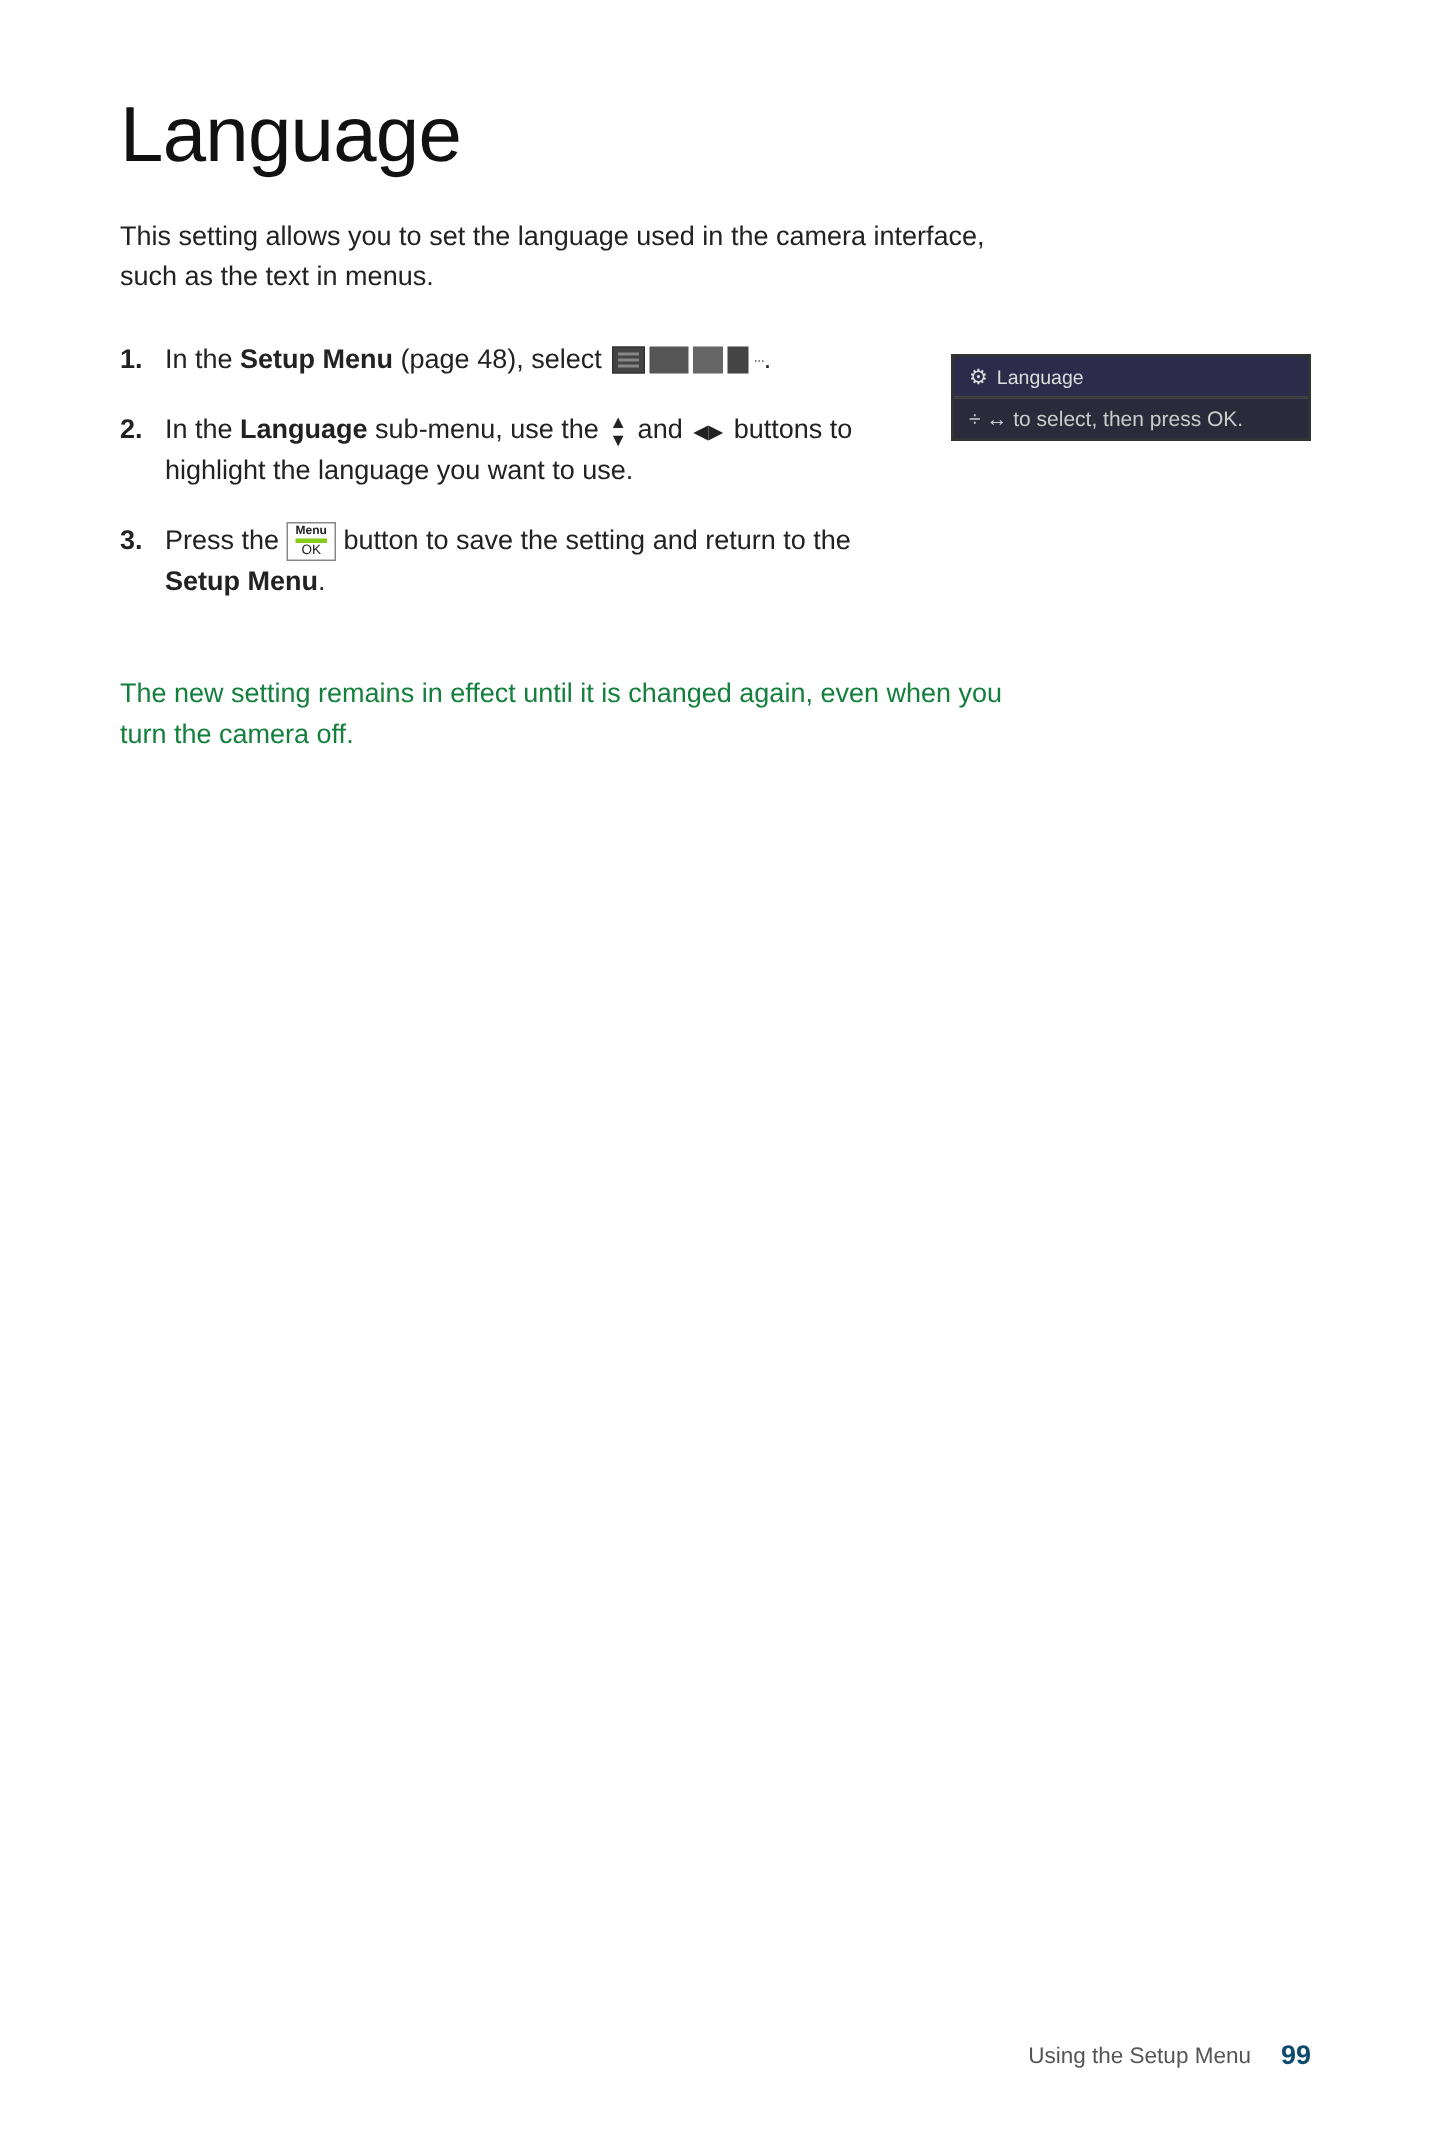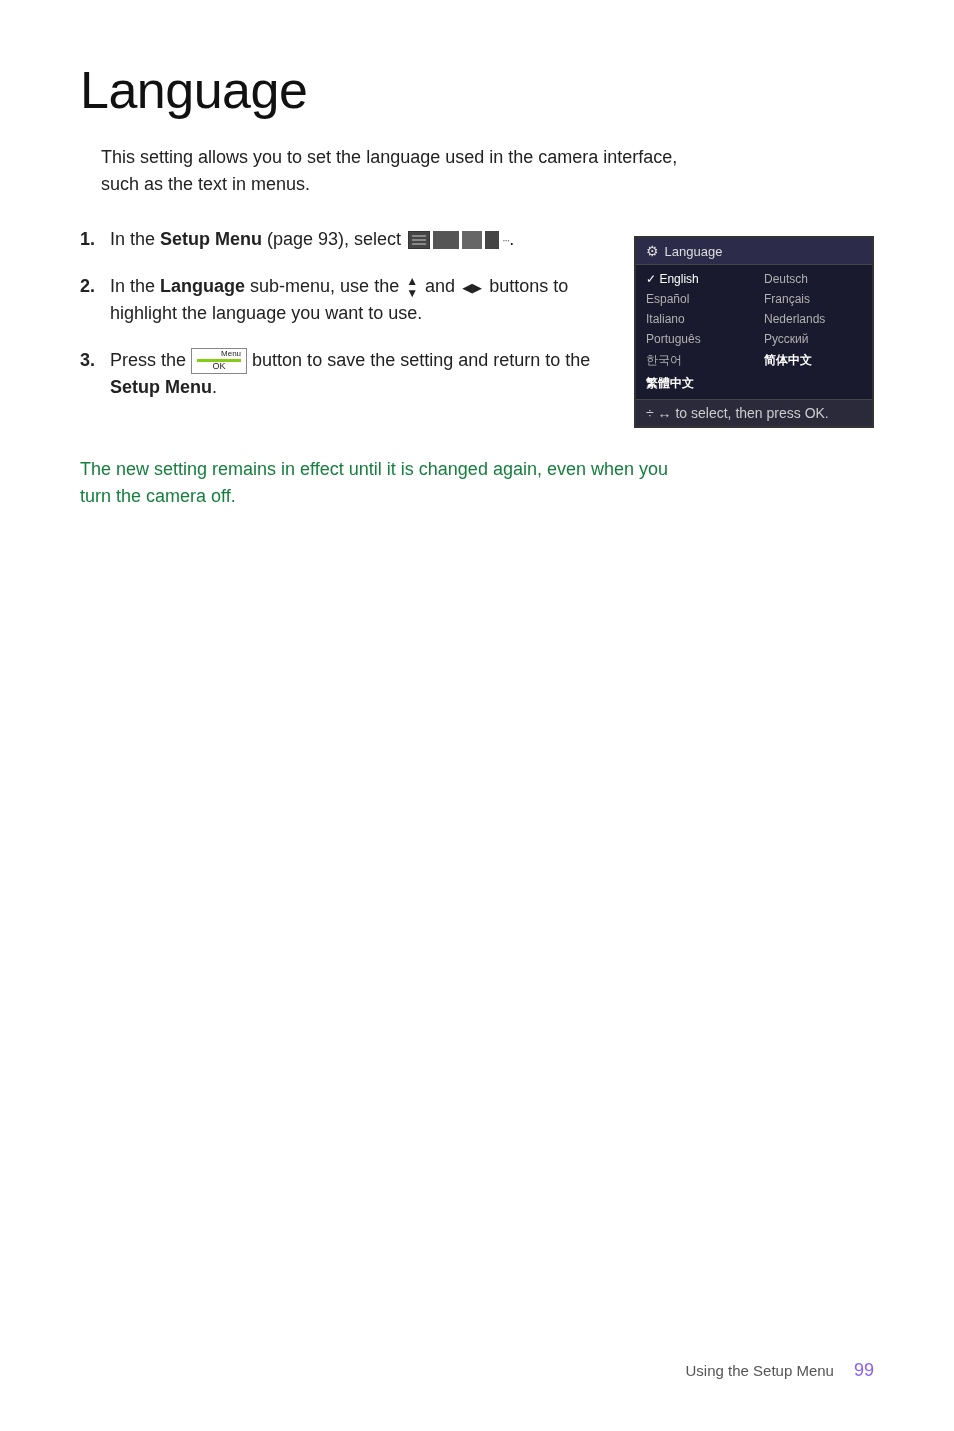--- a/index.html
+++ b/index.html
@@ -26,21 +26,20 @@
       margin-bottom: 24px;
       letter-spacing: -0.5px;
     }
 
     .intro-text {
       font-size: 18px;
       line-height: 1.5;
       color: #222;
       margin-bottom: 28px;
       max-width: 600px;
-      margin-left: 21px;
     }
 
     .steps-list {
       flex: 1;
       list-style: none;
     }
 
     .steps-list li {
       display: flex;
       margin-bottom: 20px;
@@ -147,22 +146,21 @@
       justify-content: center;
       border: 1px solid #888;
       padding: 1px 5px;
       font-size: 10px;
       vertical-align: middle;
       line-height: 1.1;
     }
 
     .menu-ok-btn .menu-label {
       font-size: 8px;
-      font-weight: normal;
-      margin-left: 24px;
+      font-weight: bold;
     }
 
     .menu-ok-btn .ok-label {
       font-size: 9px;
       border-top: 3px solid #84cc16;
       width: 100%;
       text-align: center;
     }
 
     
@@ -245,22 +243,22 @@
       right: 80px;
       display: flex;
       align-items: center;
       gap: 20px;
       font-size: 15px;
       color: #555;
     }
 
     .page-number {
       font-size: 18px;
-      color: #8b5cf6;
-      font-weight: normal;
+      color: #0c4a6e;
+      font-weight: bold;
     }
 
     .steps-and-image {
       display: flex;
       align-items: flex-start;
       gap: 20px;
     }
   </style>
 </head>
 <body>
@@ -268,21 +266,21 @@
 <h1 class="page-title">Language</h1>
 
 <p class="intro-text">This setting allows you to set the language used in the camera interface, such as the text in menus.</p>
 
 <div class="steps-and-image">
   <ol class="steps-list">
 
     <li>
       <span class="step-number">1.</span>
       <span class="step-content">
-        <span>In the </span><b>Setup Menu</b><span> (page 93), select</span>
+        <span>In the </span><b>Setup Menu</b><span> (page 48), select</span>
         <span class="menu-icon-row">
           <span class="menu-icon icon-grid"></span>
           <span class="menu-icon icon-rect1"></span>
           <span class="menu-icon icon-rect2"></span>
           <span class="menu-icon icon-tall"></span>
           <span class="icon-dots">···</span>
         </span>.
       </span>
     </li>
 
@@ -311,34 +309,20 @@
         <span> button to save the setting and return to the </span><b>Setup Menu</b><span>.</span>
       </span>
     </li>
   </ol>
 
   <div class="language-screenshot">
     <div class="lang-header">
       <span class="lang-header-icon">⚙</span>
       <span class="lang-header-title">Language</span>
     </div>
-    <div class="lang-body">
-      <div class="lang-item selected">English</div>
-      <div class="lang-item">Deutsch</div>
-      <div class="lang-item">Español</div>
-      <div class="lang-item">Français</div>
-      <div class="lang-item">Italiano</div>
-      <div class="lang-item">Nederlands</div>
-      <div class="lang-item">Português</div>
-      <div class="lang-item">Русский</div>
-      <div class="lang-item">한국어</div>
-      <div class="lang-item bold-item">简体中文</div>
-      <div class="lang-item bold-item">繁體中文</div>
-      <div class="lang-item"></div>
-    </div>
     <div class="lang-footer">
       <span>÷ ↔ to select, then press OK.</span>
     </div>
   </div>
 </div>
 
 <p class="footer-note">The new setting remains in effect until it is changed again, even when you turn the camera off.</p>
 
 <div class="page-footer">
   <span>Using the Setup Menu</span>

